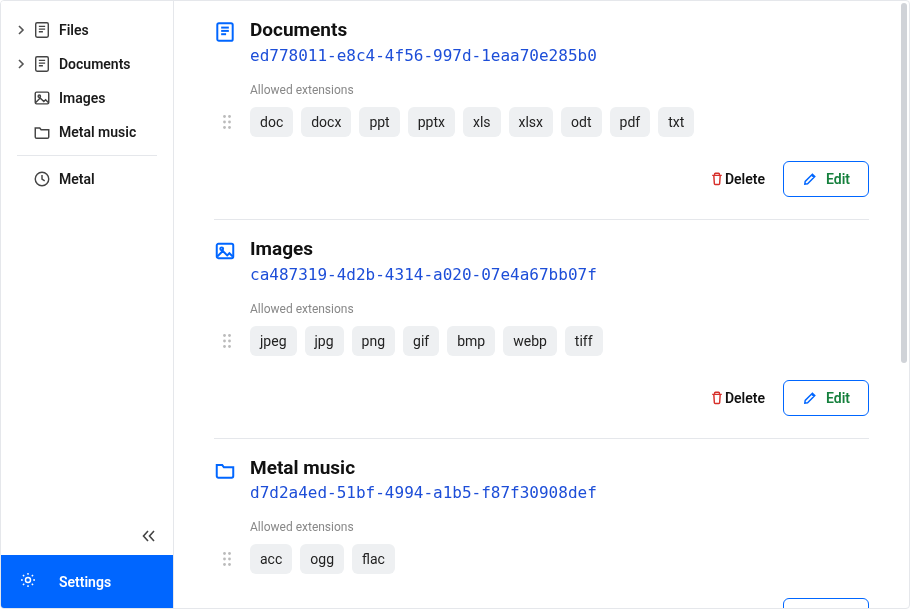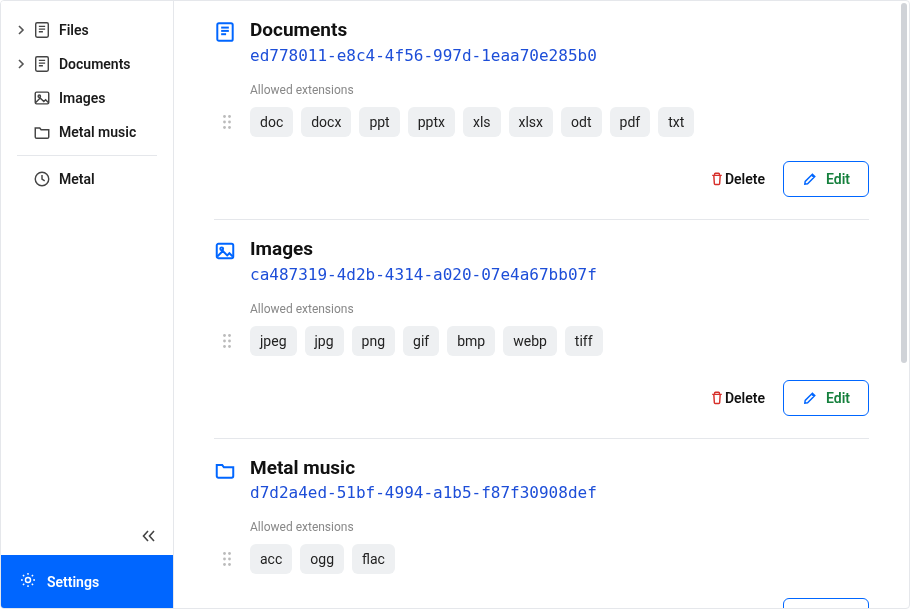--- a/index.html
+++ b/index.html
@@ -66,21 +66,21 @@
       height: 24px;
       display: flex;
       align-items: center;
       justify-content: center;
       cursor: pointer;
       color: #444;
     }
     .settings-row {
       display: flex;
       align-items: center;
-      gap: 10px;
+      gap: 22px;
       background: #0066ff;
       color: #fff;
       font-weight: 600;
       padding: 16px 18px;
       cursor: pointer;
     }
     .settings-row svg { color: #fff; }
 
     .main {
       flex: 1;

